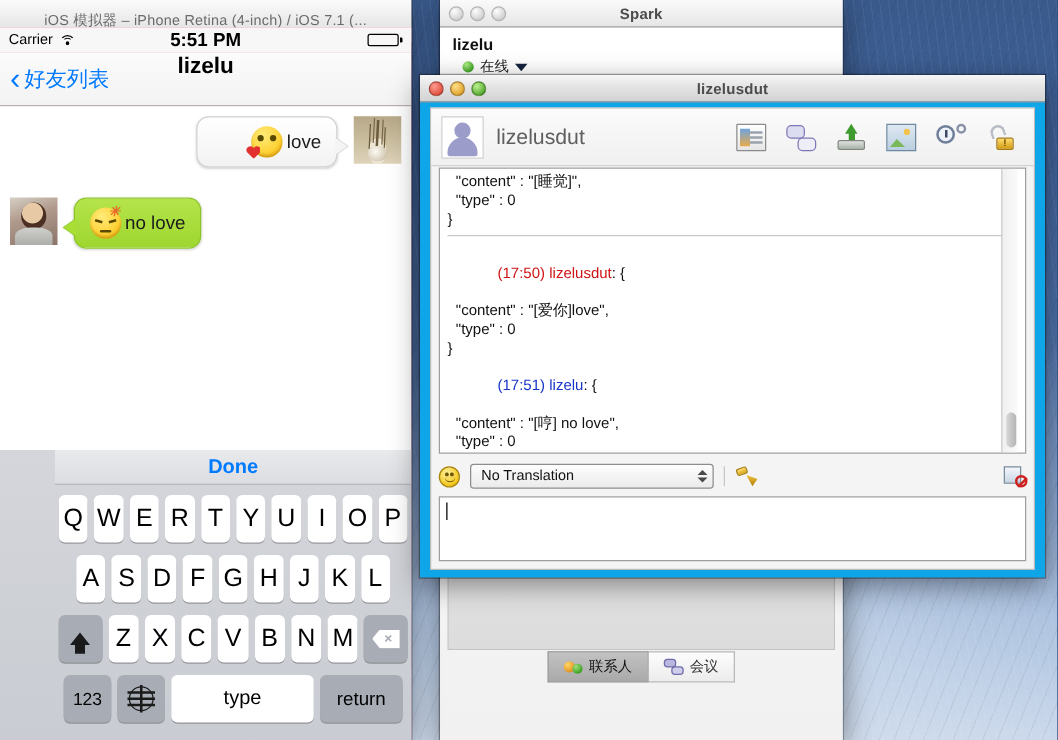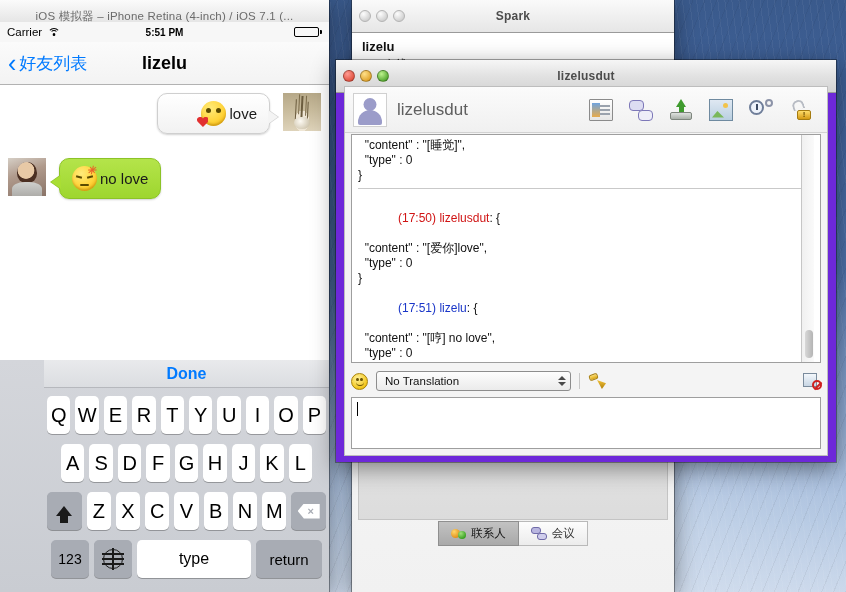--- a/index.html
+++ b/index.html
@@ -26,21 +26,21 @@
     content:""; position:absolute; inset:0;
     background:
       repeating-linear-gradient(83deg, rgba(255,255,255,.05) 0 1px, transparent 1px 7px),
       repeating-linear-gradient(-68deg, rgba(0,0,0,.05) 0 1px, transparent 1px 11px);
   }
 
   
   .mac-win { position:absolute; background:#ececec;
     box-shadow: 0 6px 22px rgba(0,0,0,.45), 0 0 0 1px rgba(0,0,0,.35); }
   .mac-titlebar {
-    height:33px; position:relative;
+    height:22px; position:relative;
     background: linear-gradient(180deg,#f6f6f6 0%, #e2e2e2 50%, #d3d3d3 100%);
     border-bottom:1px solid #9a9a9a;
     display:flex; align-items:center;
   }
   .mac-title {
     position:absolute; left:0; right:0; text-align:center;
     font-size:12px; color:#4c4c4c; font-weight:bold;
     letter-spacing:.2px; pointer-events:none;
   }
   .traffic { display:flex; gap:5px; margin-left:7px; z-index:2; }
@@ -63,29 +63,29 @@
     height:20px; background:#f7f7f7; display:flex; align-items:center;
     padding:0 7px; font-size:11.5px; color:#000; position:relative;
   }
   .ios-status .carrier{ font-size:11.5px; }
   .wifi-ico{ display:inline-block; margin-left:5px; position:relative; width:13px; height:11px; }
   .wifi-ico i{ position:absolute; border:1.6px solid #000; border-bottom:none;
       border-left-color:transparent; border-right-color:transparent; border-radius:50% 50% 0 0 / 100% 100% 0 0; left:50%; transform:translateX(-50%); }
   .wifi-ico i:nth-child(1){ width:13px; height:7px; bottom:3px; }
   .wifi-ico i:nth-child(2){ width:8px;  height:4.5px; bottom:3px; }
   .wifi-ico i:nth-child(3){ width:3px;  height:3px; bottom:2px; border-bottom:1.6px solid #000; background:#000; border-radius:50%; }
-  .ios-time{ position:absolute; left:0; right:0; text-align:center; font-weight:bold; font-size:10px; }
+  .ios-time{ position:absolute; left:0; right:0; text-align:center; font-weight:bold; font-size:15px; }
   .batt{ margin-left:auto; display:flex; align-items:center; }
   .batt-body{ width:25px; height:10px; border:1px solid #000; border-radius:2px; padding:1px; }
   .batt-fill{ height:100%; background:#000; border-radius:1px; }
   .batt-cap{ width:2px; height:4px; background:#000; border-radius:0 1px 1px 0; margin-left:1px; }
 
   .ios-navbar {
     height:43px; background:linear-gradient(180deg,#fbfbfb,#f3f3f3);
-    border-bottom:1px solid #b2b2b2; display:flex; align-items:center;
+    border-bottom:1px solid #b2b2b2; display:flex; 
     position:relative; padding:0 8px;
   }
   .nav-back{ display:flex; align-items:center; color:#007aff; cursor:pointer; }
   .chev{ font-size:25px; line-height:0; margin-right:3px; font-weight:300; }
   .nav-back-label{ font-size:17px; }
   .nav-title{ position:absolute; left:0; right:0; text-align:center;
      font-size:18px; font-weight:bold; color:#000; pointer-events:none; }
 
   .ios-chat { position:absolute; top:63px; left:0; right:0; bottom:101px; background:#fff; }
 
@@ -225,21 +225,21 @@
      background:radial-gradient(circle at 35% 30%,#ffd76b,#cf7f10 80%); }
   .ico-person-search::after{ content:""; position:absolute; left:0; bottom:0; width:12px;height:6px;border-radius:5px 5px 2px 2px;
      background:linear-gradient(180deg,#8fb6e8,#3c6fb5); }
   .lock-ico{ width:13px;height:15px; position:relative; flex:none; }
   .lock-ico .shackle{ position:absolute; left:2.5px; top:0; width:8px;height:7px; border:2px solid #c79a18;
      border-bottom:none; border-radius:5px 5px 0 0; }
   .lock-ico .body{ position:absolute; left:0; bottom:0; width:13px;height:9px; border-radius:2px;
      background:linear-gradient(180deg,#ffe071,#d49f18); border:1px solid #a87c10; }
 
   
-  #chat-win{ left:336px; top:60px; width:500px; height:402px; background:#6d28d9; }
+  #chat-win{ left:336px; top:60px; width:500px; height:402px; background:#0ea5e9; }
   .chat-tabstrip{ height:26px; position:relative; display:flex; justify-content:center; align-items:flex-end; }
   .chat-tab{ display:flex; align-items:center; gap:6px; padding:3px 10px 4px;
     background:linear-gradient(180deg,#9a9a9a,#7e7e7e); color:#fff; font-size:11.5px; font-weight:bold;
     border-radius:7px 7px 0 0; box-shadow:0 -1px 0 rgba(255,255,255,.35) inset; cursor:pointer; }
   .tab-dot{ width:12px;height:12px;border-radius:50%;
      background:radial-gradient(circle at 35% 30%, #cdf2a4, #3fa51c 78%); border:1px solid #2e7a14; }
   .tab-close{ width:13px;height:13px;border-radius:50%; background:#cfcfcf; color:#6c6c6c;
      font-size:10px; display:flex; align-items:center; justify-content:center; line-height:1; cursor:pointer; }
   .chat-body{ position:absolute; top:26px; left:8px; right:8px; bottom:6px;
     background:#f4f4f4; border:1px solid #bdbdbd; }

